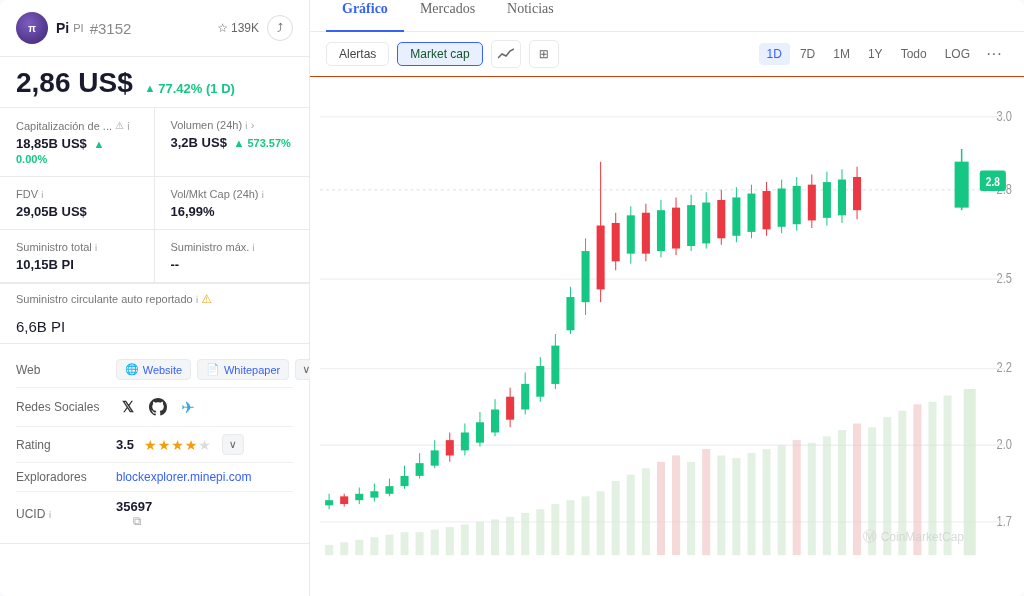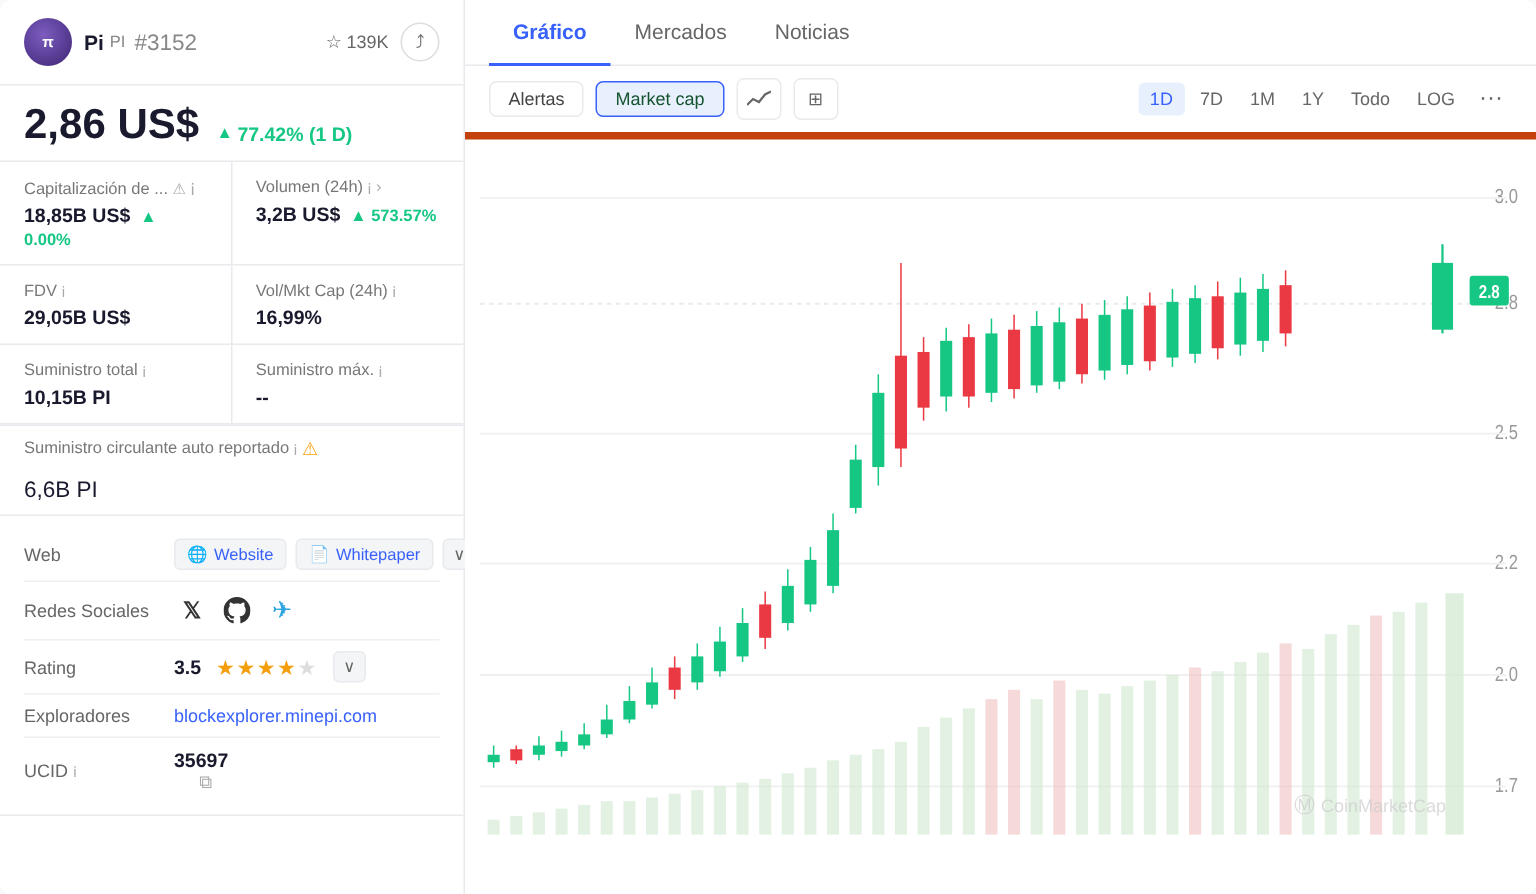--- a/index.html
+++ b/index.html
@@ -228,22 +228,23 @@
       flex: 1;
       display: flex;
       flex-direction: column;
       background: #fff;
     }
     .tabs-bar {
       display: flex;
       align-items: flex-end;
       padding: 0 16px;
       border-bottom: 1px solid #e8eaed;
-      height: 44px;
+      height: 32px;
       gap: 0;
+      font-family: Liberation Serif, serif;
     }
     .tab {
       padding: 0 16px;
       height: 44px;
       display: flex;
       align-items: center;
       font-size: 14px;
       font-weight: 500;
       color: #666;
       cursor: pointer;
@@ -253,21 +254,21 @@
     .tab.active {
       color: #3861fb;
       border-bottom-color: #3861fb;
       font-weight: 600;
     }
     .chart-toolbar {
       display: flex;
       align-items: center;
       padding: 8px 16px;
       gap: 8px;
-      border-bottom: 5px solid #c2410c;
+      border-bottom: 1px solid #c2410c;
     }
     .toolbar-btn {
       padding: 4px 12px;
       border: 1px solid #e8eaed;
       border-radius: 5px;
       font-size: 12px;
       cursor: pointer;
       background: #fff;
       color: #444;
     }

